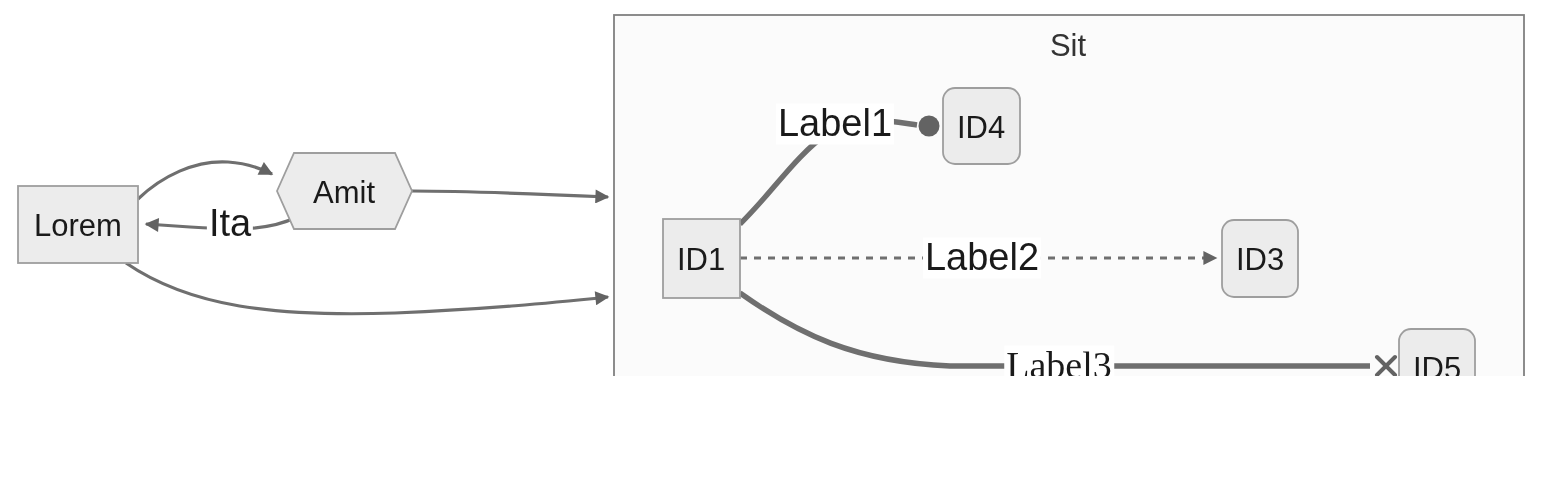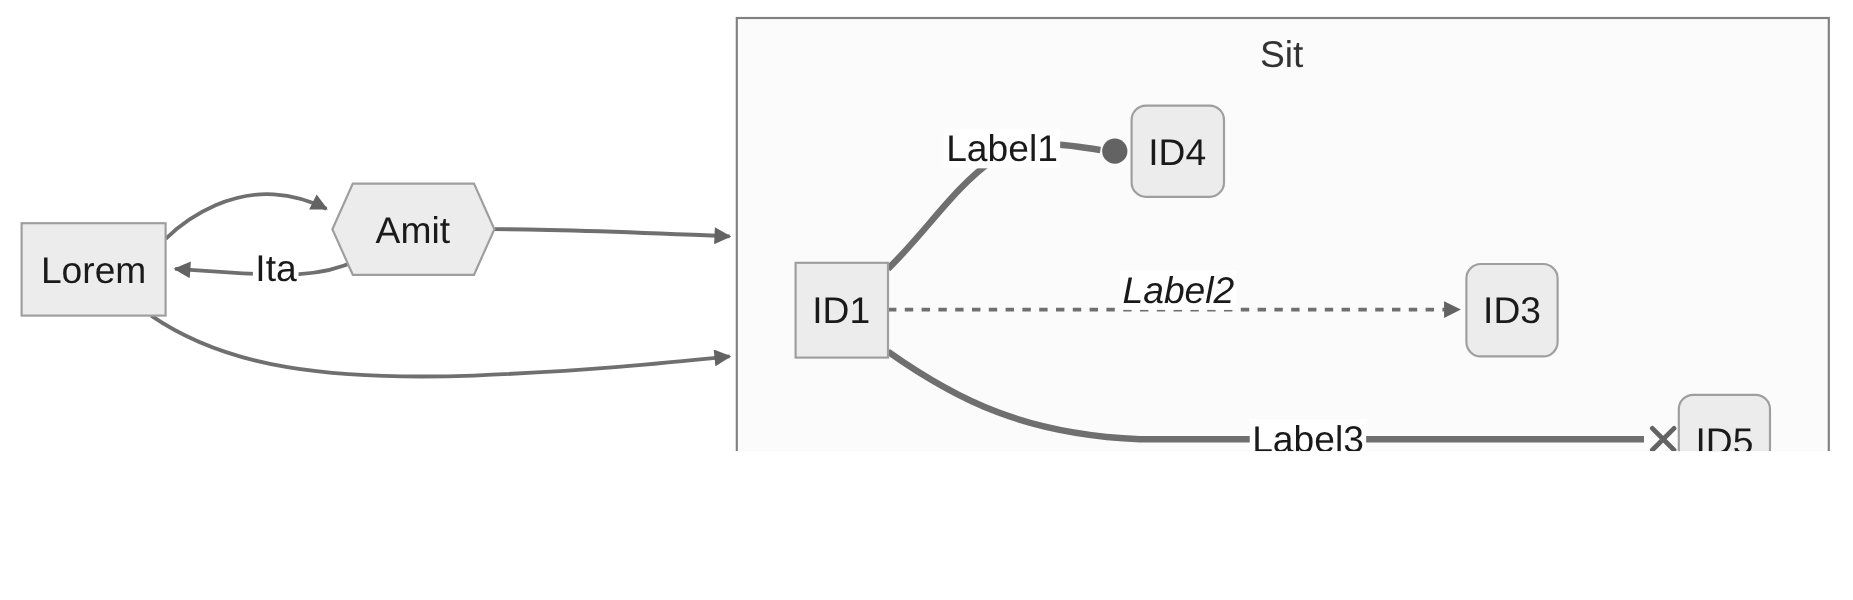--- a/index.html
+++ b/index.html
@@ -58,21 +58,21 @@
     font-size: 31px;
     fill: var(--title-text, #333333);
     text-anchor: middle;
   }
   
   .edge-label {
     position: absolute;
     transform: translate(-50%, -50%);
     background: var(--background, #ffffff);
     color: var(--node-text, #1a1a1a);
-    font-size: 31px;
+    font-size: 38px;
     line-height: 1.08;
     padding: 0 2px;
     white-space: nowrap;
   }
 </style>
 </head>
 <body>
 
 <div class="stage">
 
@@ -130,15 +130,15 @@
     </g>
 
     <g>
       <rect class="node-shape" x="1399" y="329" width="76" height="76" rx="12"></rect>
       <text class="node-label" x="1437" y="368">ID5</text>
     </g>
   </svg>
 
   <span class="edge-label" style="left:206px; top:224px;margin-left:24px;">Ita</span>
   <span class="edge-label" style="left:835px; top:124px;">Label1</span>
-  <span class="edge-label" style="left:982px; top:242px;font-style:italic;">Label2</span>
-  <span class="edge-label" style="left:1090px; top:366px;">Label3</span>
+  <span class="edge-label" style="left:982px; top:258px;">Label2</span>
+  <span class="edge-label" style="left:1059px; top:366px;font-family:Liberation Serif, serif;">Label3</span>
 </div>
 
 </body></html>

